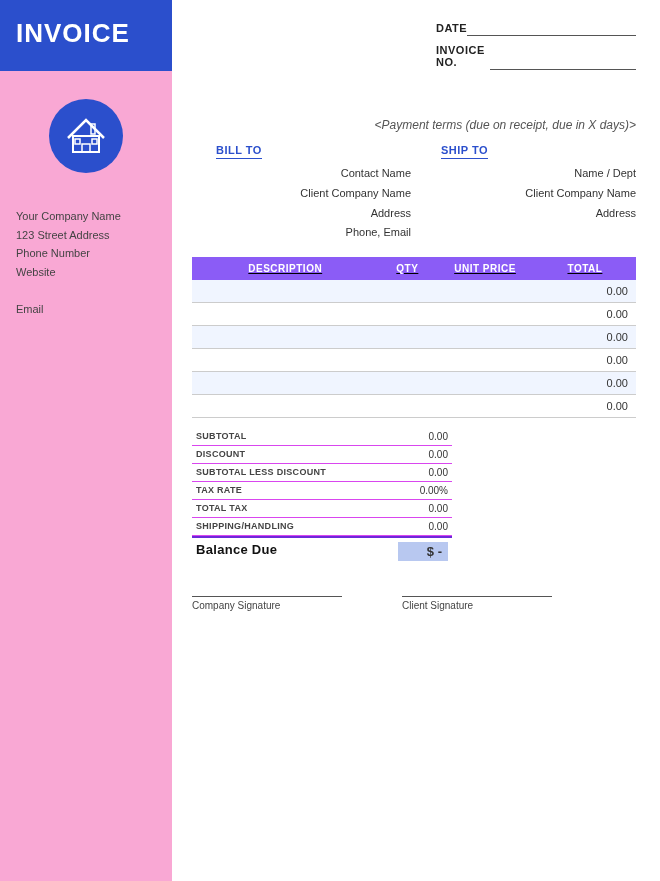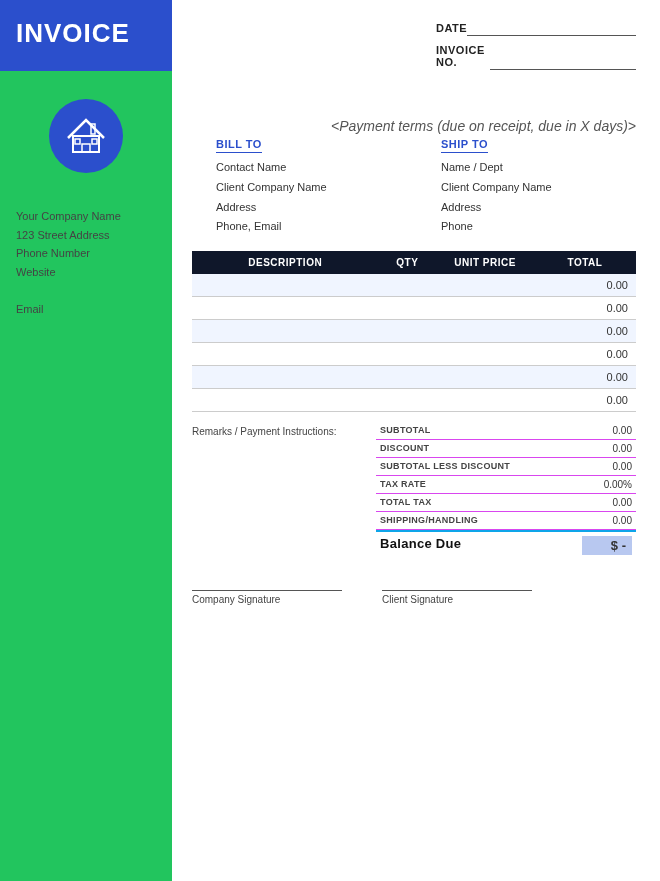--- a/index.html
+++ b/index.html
@@ -8,21 +8,21 @@
       background: #fff;
       width: 660px;
       min-height: 881px;
       display: flex;
     }
 
     
     .sidebar {
       width: 172px;
       min-height: 881px;
-      background: #22c55e;
+      background: #f9a8d4;
       display: flex;
       flex-direction: column;
       flex-shrink: 0;
     }
     .sidebar-header {
       background: #2b4fcc;
       padding: 18px 16px 22px 16px;
     }
     .sidebar-title {
       color: #fff;
@@ -86,23 +86,24 @@
     }
     .field-line {
       width: 100%;
       border-bottom: 1px solid #555;
       height: 10px;
     }
 
     
     .payment-terms {
       text-align: right;
-      font-size: 14px;
+      font-size: 12px;
       color: #555;
       font-style: italic;
+      margin-bottom: 8px;
       margin-top: 30px;
     }
 
     
     .address-section {
       display: flex;
       gap: 30px;
       margin-bottom: 14px;
       margin-left: 24px;
     }
@@ -116,30 +117,32 @@
       letter-spacing: 0.5px;
       border-bottom: 1.5px solid #2b4fcc;
       padding-bottom: 2px;
       margin-bottom: 5px;
       display: inline-block;
     }
     .address-col p {
       font-size: 11px;
       color: #333;
       line-height: 1.8;
+      text-align: right;
     }
 
     
     .invoice-table {
       width: 100%;
       border-collapse: collapse;
       margin-bottom: 6px;
     }
     .invoice-table thead tr {
-      background: #0f172a;
+      background: #8b5cf6;
+      text-decoration: underline;
     }
     .invoice-table thead th {
       color: #fff;
       font-size: 10px;
       font-weight: 700;
       letter-spacing: 0.5px;
       padding: 6px 8px;
       text-align: center;
     }
     .invoice-table thead th:first-child {
@@ -193,40 +196,40 @@
       letter-spacing: 0.3px;
       text-align: right;
       color: #444;
       font-size: 9px;
     }
     .totals-row .t-value {
       text-align: right;
       min-width: 50px;
     }
     .totals-row.balance-row {
-      border-top: 2px solid #0ea5e9;
+      border-top: 2px solid #6d28d9;
       border-bottom: none;
       padding-top: 4px;
     }
     .totals-row.balance-row .t-label {
       font-size: 13px;
       font-weight: 700;
       color: #111;
     }
     .totals-row.balance-row .t-value {
       background: #b8c8f0;
       font-weight: 700;
       font-size: 13px;
       padding: 2px 6px;
     }
 
     
     .signatures {
       display: flex;
-      gap: 40px;
+      gap: 60px;
       margin-top: 28px;
       padding-top: 4px;
     }
     .sig-col {
       display: flex;
       flex-direction: column;
       align-items: flex-start;
       width: 150px;
     }
     .sig-line {
@@ -298,21 +301,20 @@
       <p>Contact Name</p>
       <p>Client Company Name</p>
       <p>Address</p>
       <p>Phone, Email</p>
     </div>
     <div class="address-col">
       <h4>SHIP TO</h4>
       <p>Name / Dept</p>
       <p>Client Company Name</p>
       <p>Address</p>
-      <p>Phone</p>
     </div>
   </div>
 
   <table class="invoice-table">
     <thead>
       <tr>
         <th class="td-desc">DESCRIPTION</th>
         <th class="td-qty">QTY</th>
         <th class="td-unit">UNIT PRICE</th>
         <th class="td-total">TOTAL</th>
@@ -352,23 +354,20 @@
         <tr>
       <td class="td-desc"></td>
       <td class="td-qty"></td>
       <td class="td-unit"></td>
       <td class="td-total">0.00</td>
     </tr>
       </tbody>
   </table>
 
   <div class="totals-section">
-    <div class="remarks">
-      <span>Remarks / Payment Instructions:</span>
-    </div>
     <div class="totals-table">
       <div class="totals-row">
         <span class="t-label">SUBTOTAL</span>
         <span class="t-value">0.00</span>
       </div>
       <div class="totals-row">
         <span class="t-label">DISCOUNT</span>
         <span class="t-value">0.00</span>
       </div>
       <div class="totals-row">

